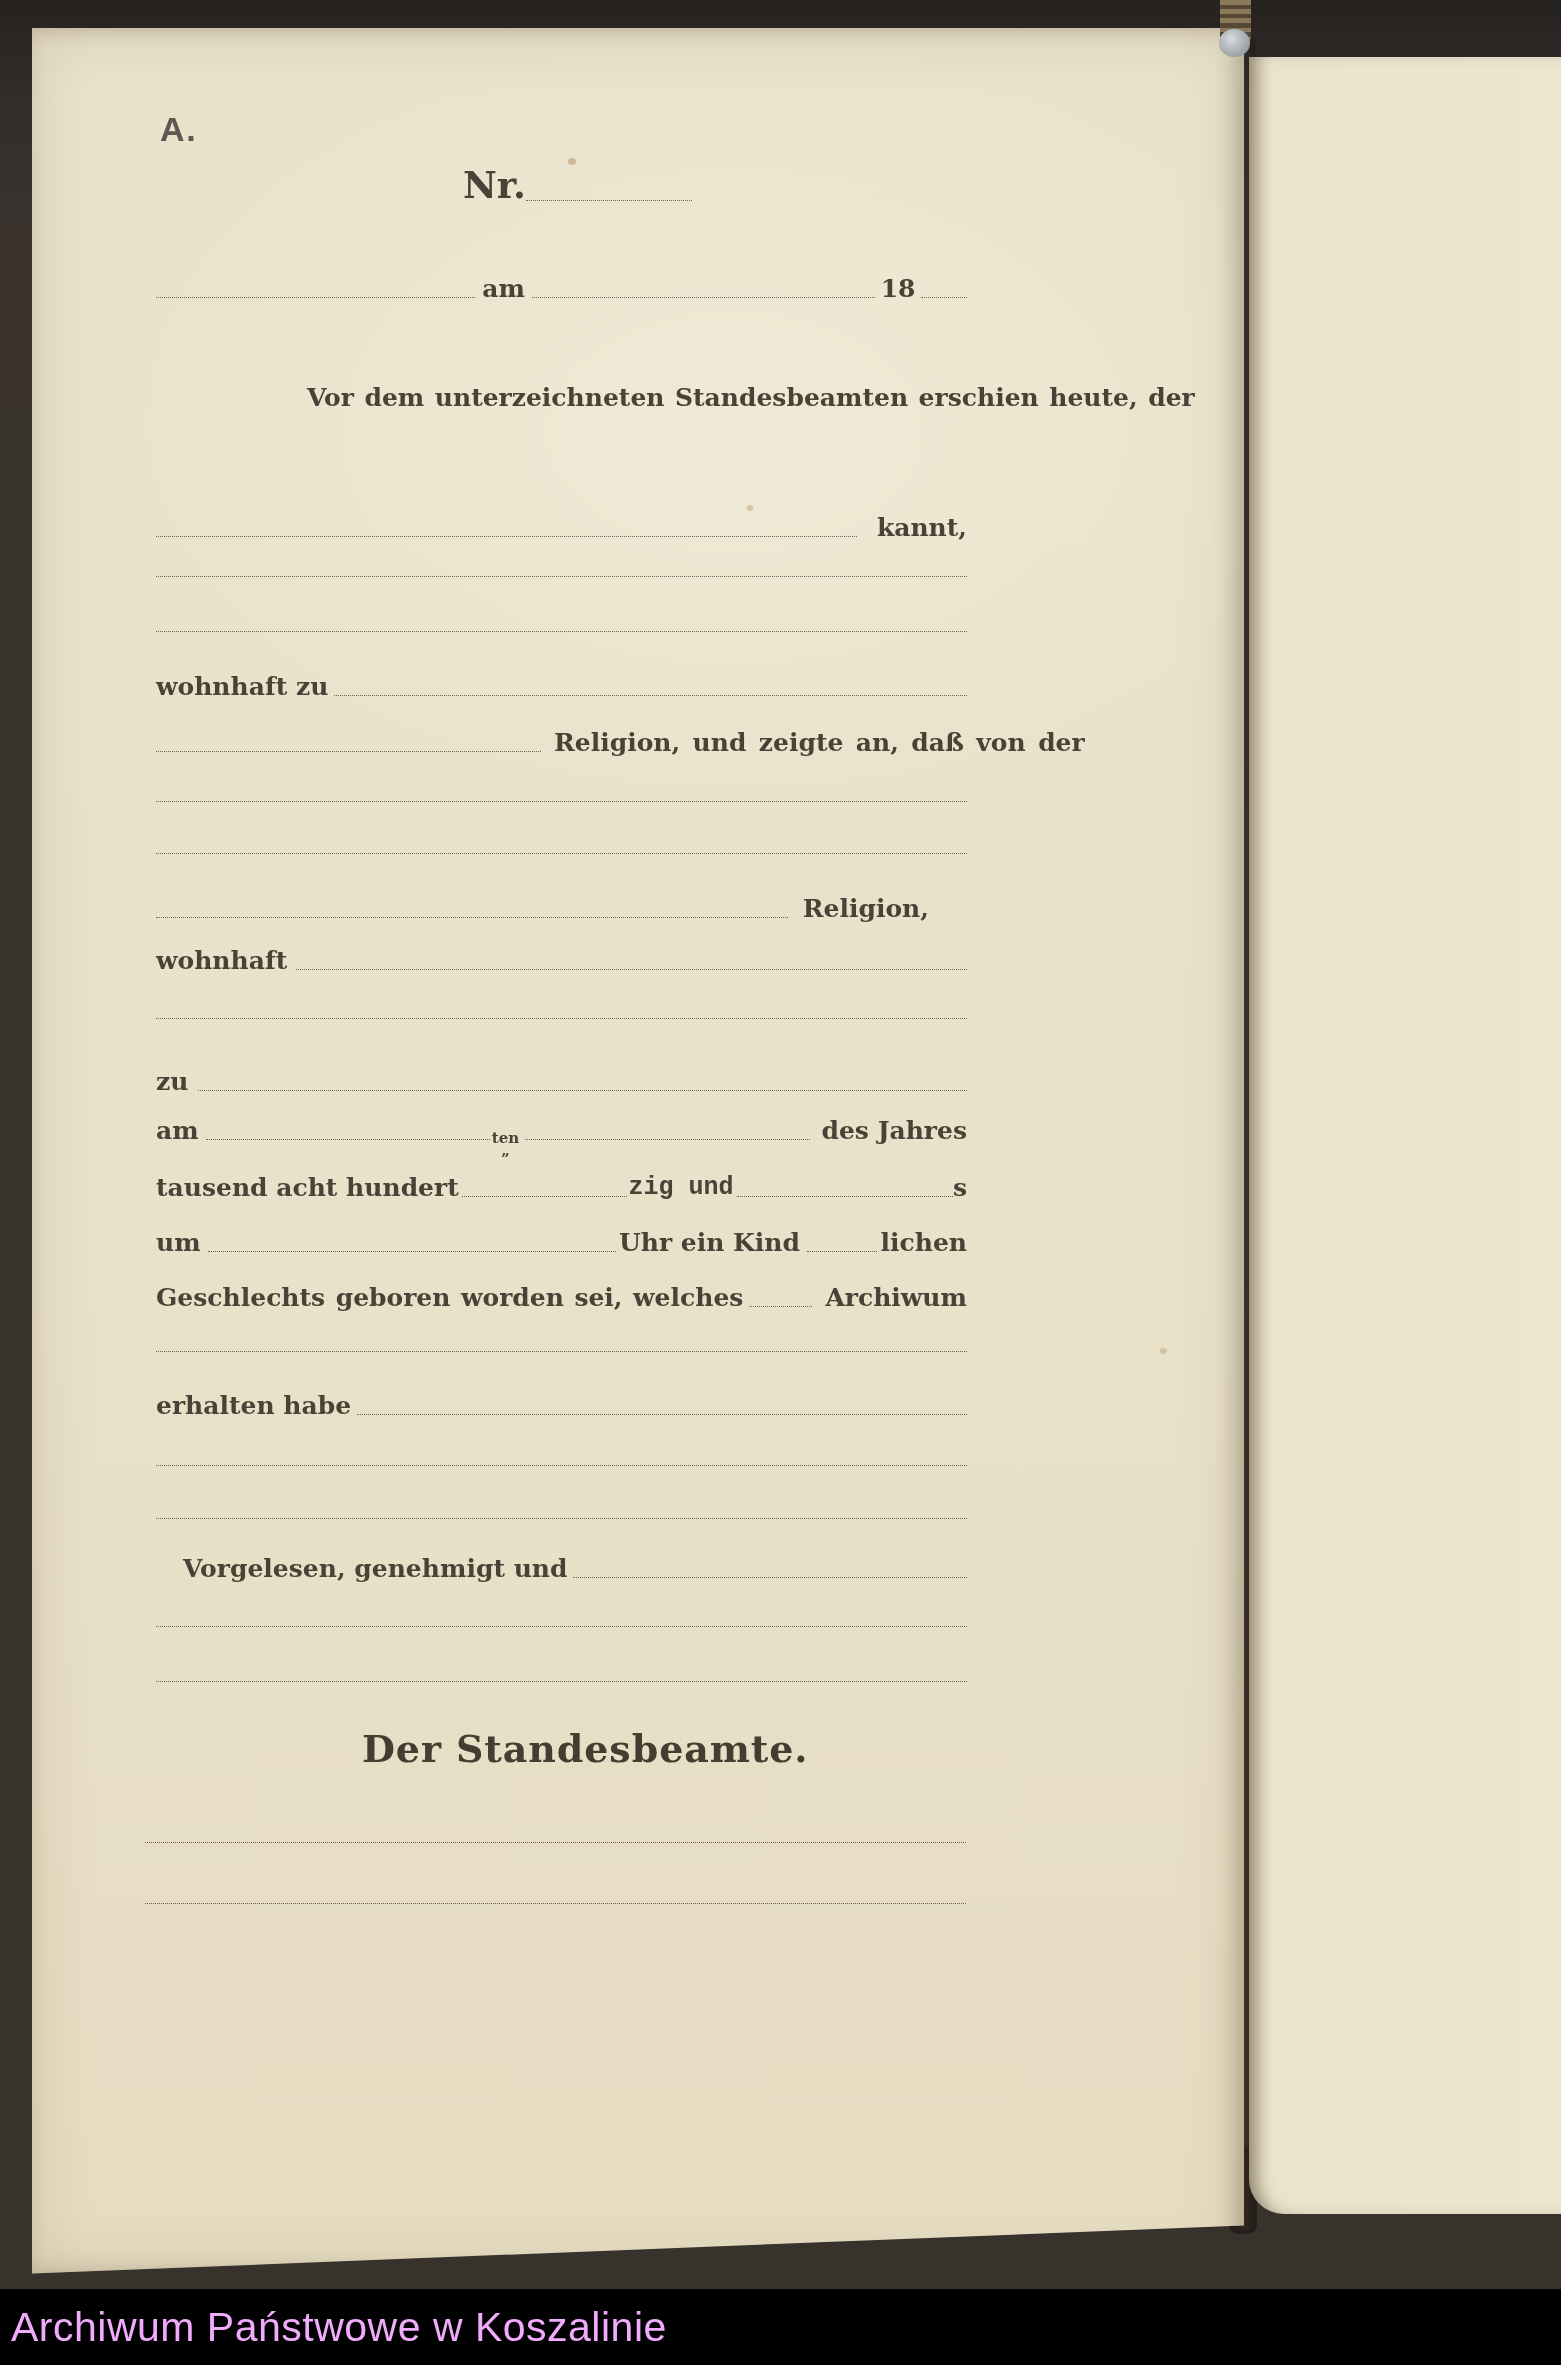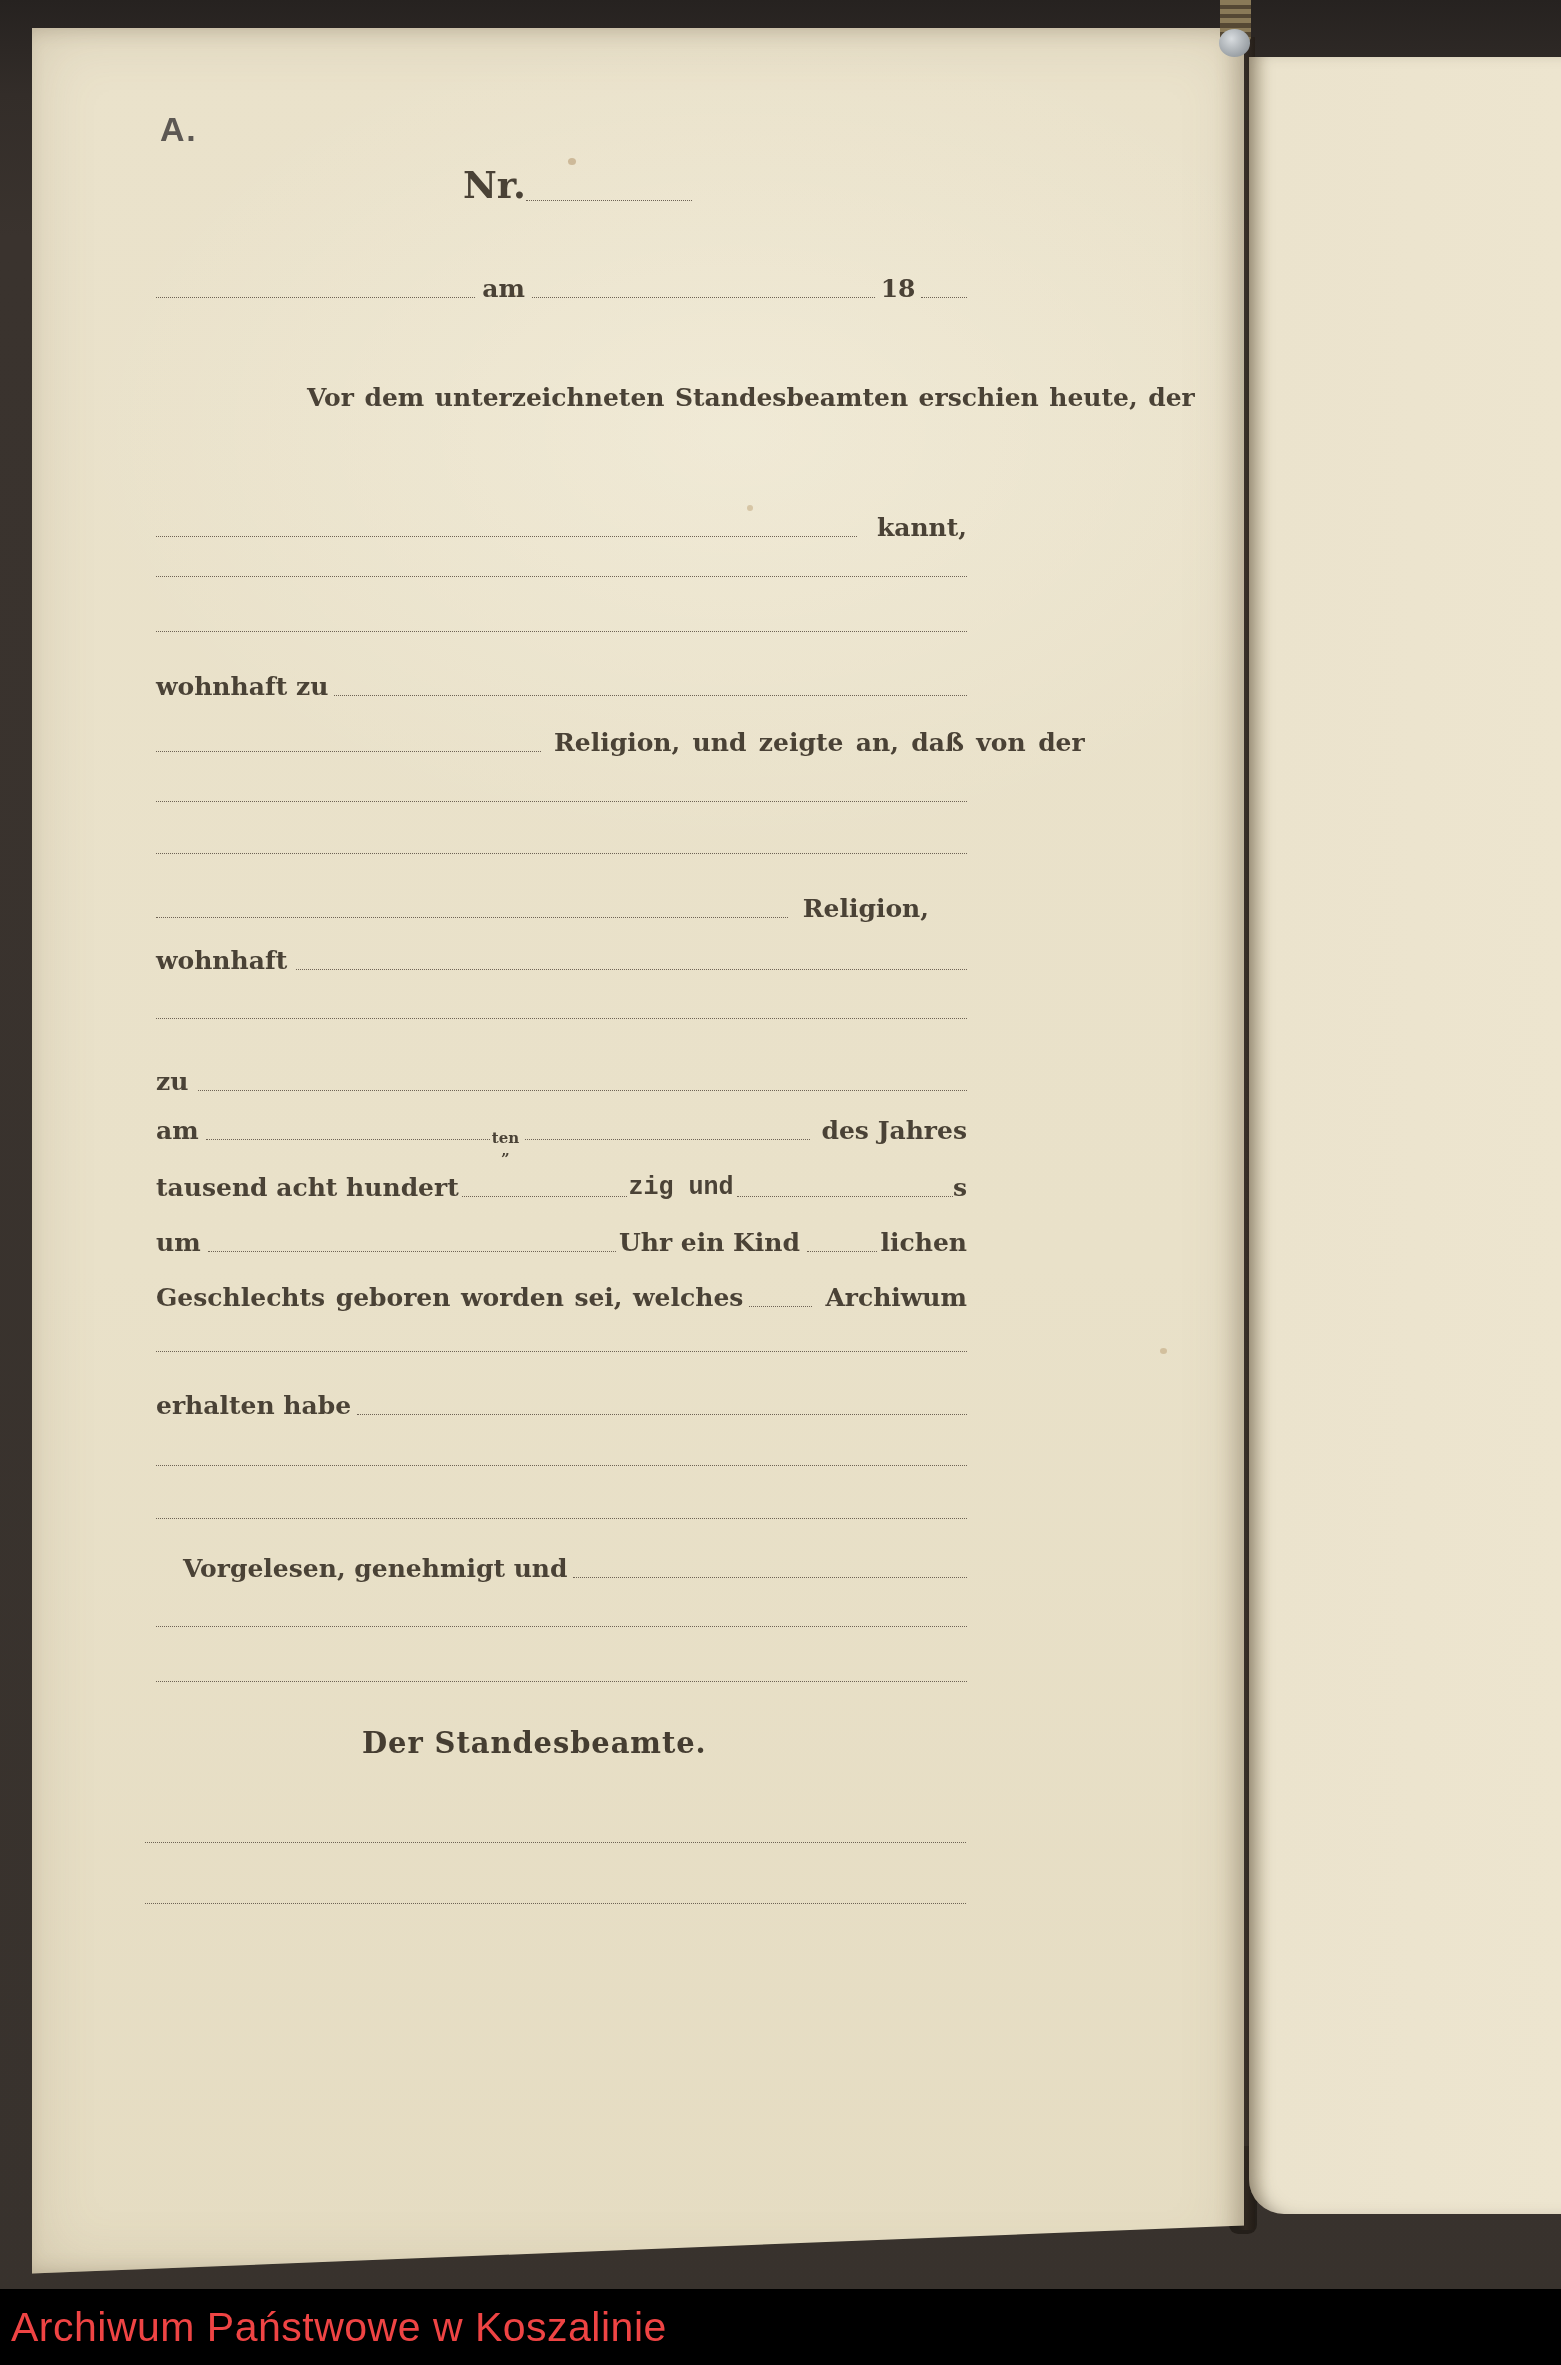--- a/index.html
+++ b/index.html
@@ -64,29 +64,29 @@
     position:absolute;left:124px;width:811px;height:0;
     border-bottom:1.8px dotted #6e6355;
   }
   .lbl{flex:0 0 auto;}
   .stack{
     flex:0 0 auto;display:flex;flex-direction:column;align-items:center;
     font-size:15px;line-height:.8;margin:0 1.8px -11px 1.8px;
   }
   .sig{
     position:absolute;left:330px;top:1698px;
-    font-weight:700;font-size:29px;color:#453d31;letter-spacing:0.9px;
+    font-weight:700;font-size:38px;color:#453d31;letter-spacing:0.9px;
   }
   
   .caption-bar{
     position:absolute;left:0;top:2289px;width:1561px;height:76px;background:#000;z-index:6;
     display:flex;align-items:center;
   }
   .caption-bar span{
-    font-family:"Liberation Sans",sans-serif;font-size:41px;color:#ef4444;
+    font-family:"Liberation Sans",sans-serif;font-size:41px;color:#f0abfc;
     padding-left:11px;letter-spacing:0.5px;
   }
 </style>
 </head>
 <body>
 
 <div class="page-gap"></div>
 <div class="crease"></div>
 <div class="page-right"></div>
 <div class="tassel"></div>

